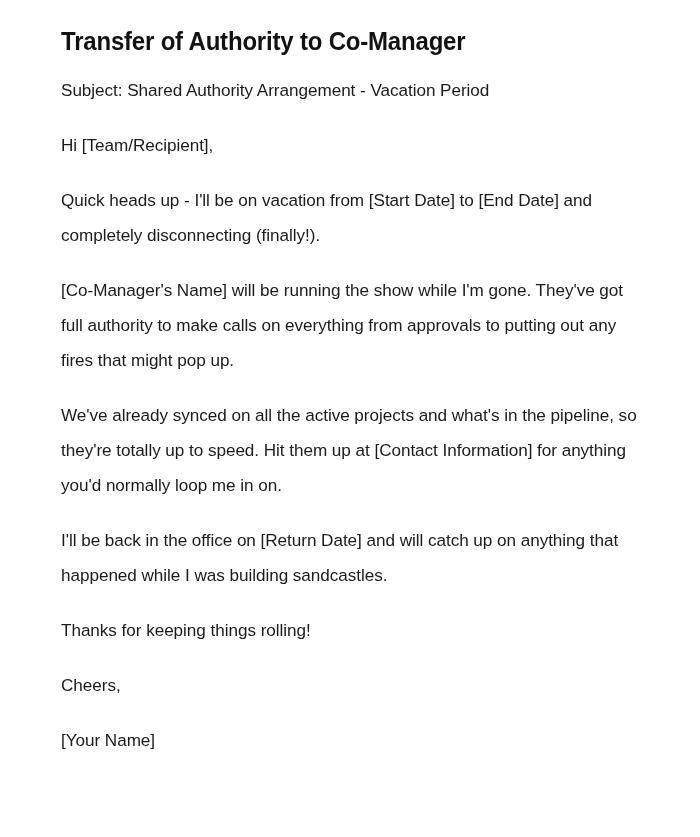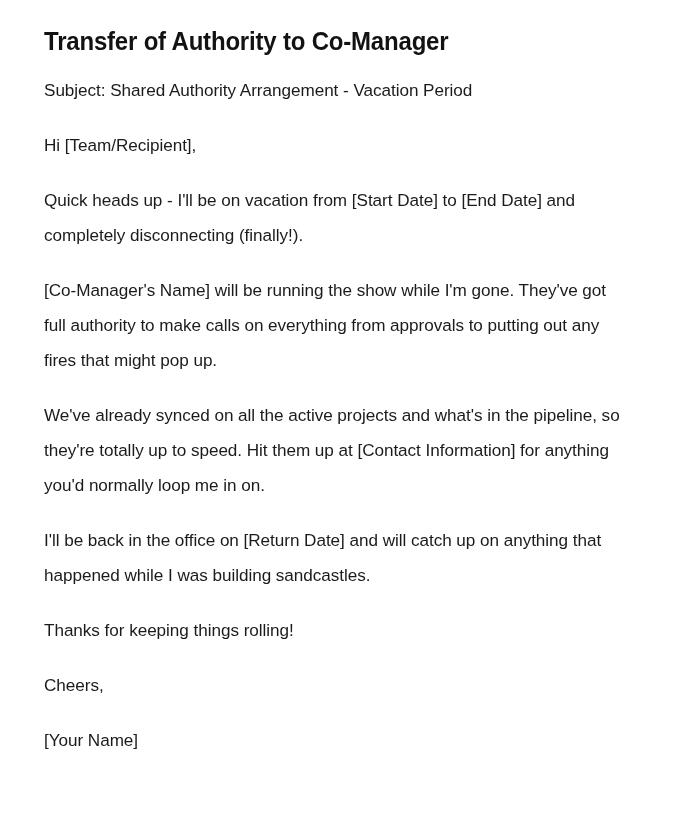--- a/index.html
+++ b/index.html
@@ -13,21 +13,21 @@
     overflow: hidden;
     font-family: "Liberation Sans", "DejaVu Sans", sans-serif;
     color: #1a1a1a;
     -webkit-font-smoothing: antialiased;
   }
   .page {
     box-sizing: border-box;
     width: 700px;
     min-height: 837px;
     background: #ffffff;
-    padding: 26px 40px 30px 44px;
+    padding: 26px 40px 30px 61px;
   }
   .doc-title {
     font-size: 25px;
     font-weight: 700;
     line-height: 1.22;
     letter-spacing: -0.2px;
     color: #121212;
     margin: 0 0 16px 0;
     transform: scaleX(0.96);
     transform-origin: left center;

